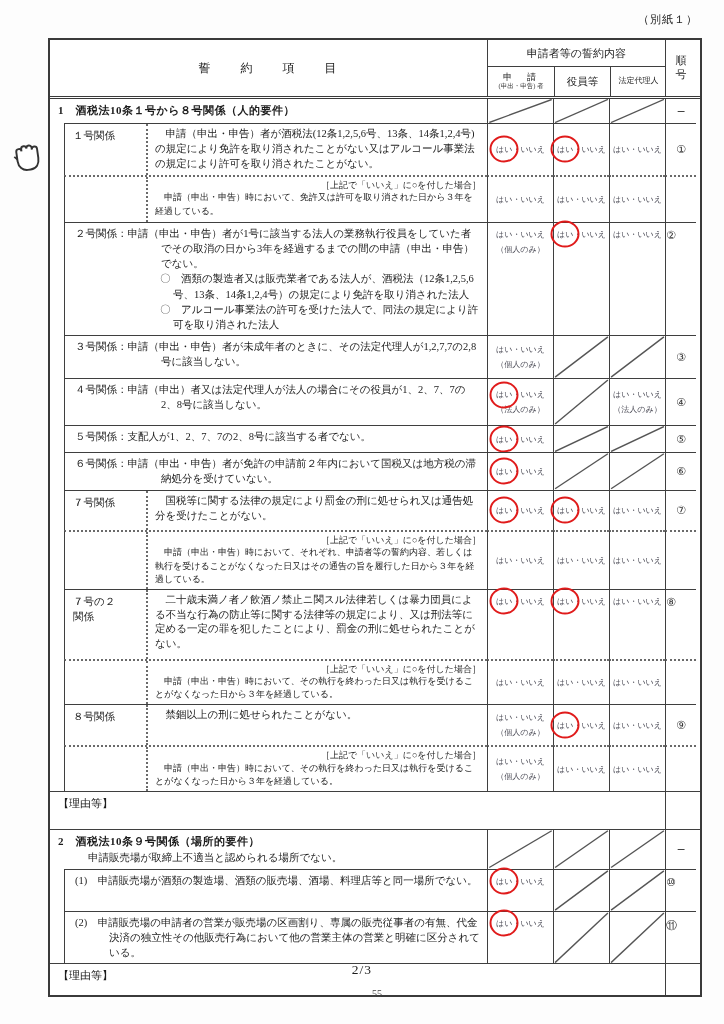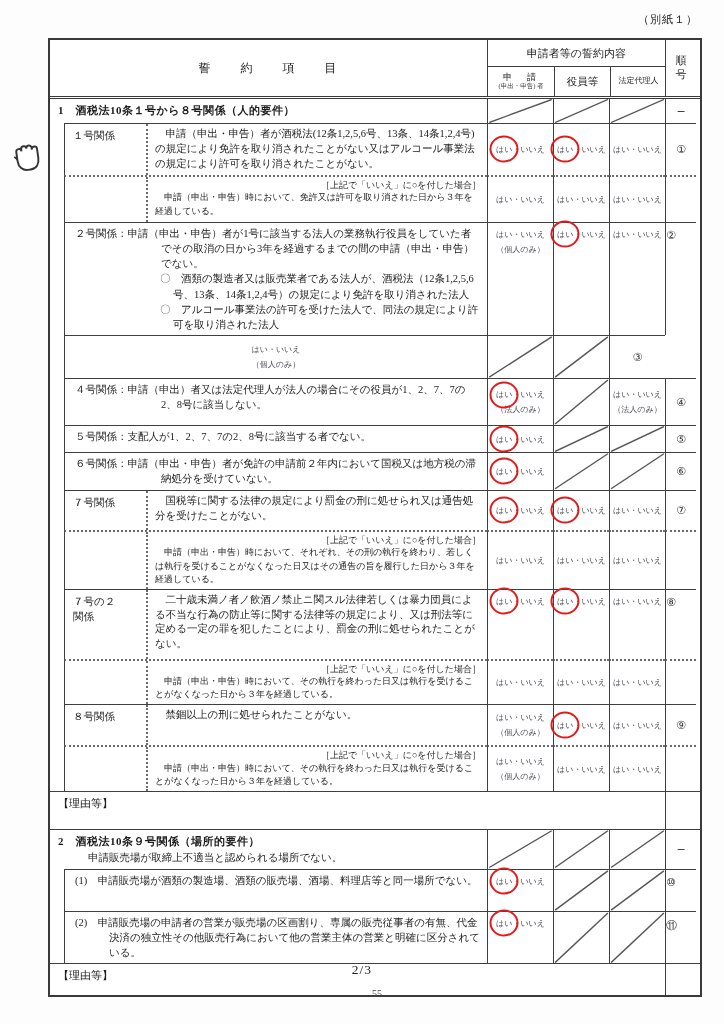--- a/index.html
+++ b/index.html
@@ -190,20 +190,25 @@
         <span class="yn"><span class="circ"><span>はい</span><span class="ring"></span></span><span>・</span><span>いいえ</span></span>
       </div>
     <div class="a top">
         <span class="yn"><span>はい</span><span>・</span><span>いいえ</span></span>
       </div>
     <div class="q top">②</div>
   </div>
 
   <div class="g bt" style="min-height:43px">
     <div class="sp"></div>
+    <div class="it">
+        <div class="plain">
+      <p class="hang"><span>３号関係：</span><span>申請（申出・申告）者が未成年者のときに、その法定代理人が1,2,7,7の2,8号に該当しない。</span></p>
+    </div>
+      </div>
     <div class="a">
         <span class="yn"><span>はい</span><span>・</span><span>いいえ</span></span>
         <span class="note">（個人のみ）</span>
       </div>
     <div class="a">
         <svg class="slash" viewBox="0 0 100 100" preserveAspectRatio="none">
           <line x1="2" y1="98" x2="98" y2="2" stroke="#555" stroke-width="1.4" vector-effect="non-scaling-stroke"></line>
         </svg>
       </div>
     <div class="a">
@@ -305,21 +310,21 @@
     <div class="q">⑦</div>
   </div>
 
   <div class="g btd" style="min-height:53px">
     <div class="sp"></div>
     <div class="it">
         <div class="ibox">
       <div class="ilabel"></div>
       <div class="itext sub">
         <p class="subcap">［上記で「いいえ」に○を付した場合］</p>
-            <p class="subtx">　申請（申出・申告）時において、それぞれ、その刑の執行を終わり、若しくは執行を受けることがなくなった日又はその通告の旨を履行した日から３年を経過している。</p>
+            <p class="subtx">　申請（申出・申告）時において、それぞれ、申請者等の誓約内容、若しくは執行を受けることがなくなった日又はその通告の旨を履行した日から３年を経過している。</p>
       </div>
     </div>
       </div>
     <div class="a">
         <span class="yn"><span>はい</span><span>・</span><span>いいえ</span></span>
       </div>
     <div class="a">
         <span class="yn"><span>はい</span><span>・</span><span>いいえ</span></span>
       </div>
     <div class="a">

